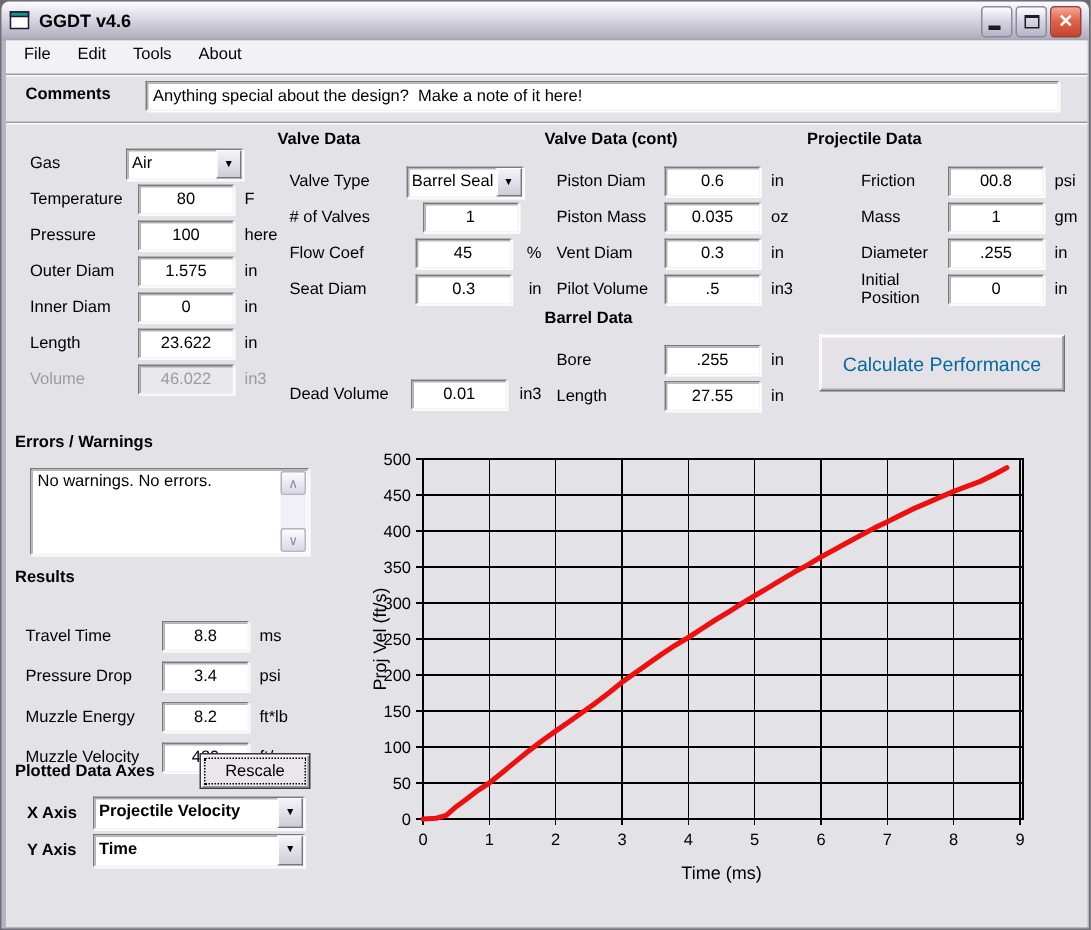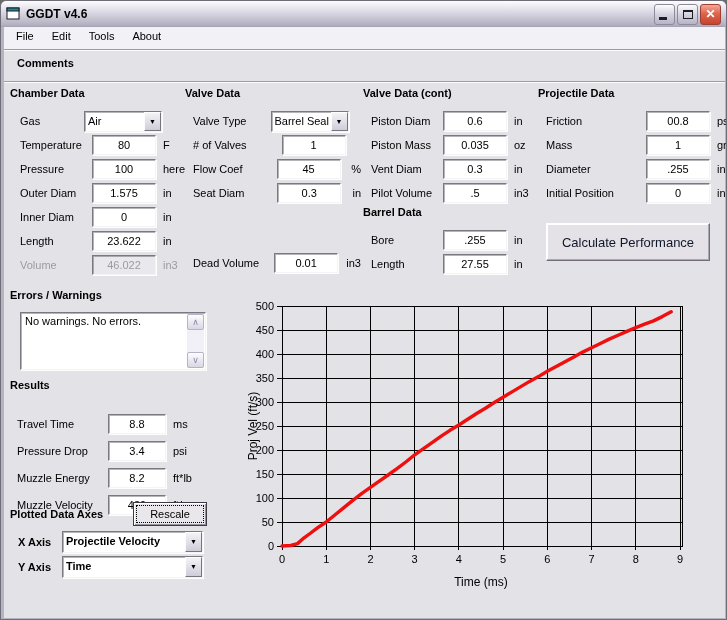--- a/index.html
+++ b/index.html
@@ -34,28 +34,28 @@
   .rows{margin-top:10px;}
   .frow{display:flex;align-items:center;height:24px;}
   .frow.gap{margin-top:46px;}
   .frow.disabled .flabel,.frow.disabled .funit{color:#9d9ba0;}
   .flabel{font-size:11px;color:#000;flex-shrink:0;}
   .funit{font-size:11px;color:#000;margin-left:7px;}
   
   .sec-chamber .frow{padding-left:10px;} .sec-chamber .flabel{width:64px;} .sec-chamber .tbox{margin-left:8px;}
   .sec-valve .frow{padding-left:8px;justify-content:space-between;} .sec-valve .flabel{width:72px;} .sec-valve .tbox{margin-left:8px;}
   .sec-valve2 .frow,.sec-barrel .frow{padding-left:8px;} .sec-valve2 .flabel,.sec-barrel .flabel{width:72px;}
-  .sec-proj .frow{padding-left:8px;} .sec-proj .flabel{width:100px;}
+  .sec-proj .frow{padding-left:8px;} .sec-proj .flabel{width:58px;margin-left:28px;}
   .sec-results .frow{height:27px;padding-left:7px;} .sec-results .flabel{width:91px;} .sec-results .tbox{width:58px;}
   .sec-results .rows{margin-top:19px;}
   .sec-axes .frow{height:25px;padding-left:8px;} .sec-axes .flabel{width:44px;} .sec-axes .rows{margin-top:9px;font-weight:bold;}
   .sec-axes .combo{width:141px;height:22px;}
   .btn-disabled{position:absolute;left:8px;top:136px;width:164px;height:38px;background:#e4e2e6;
     border:1px solid;border-color:#fdfdfd #716f79 #716f79 #fdfdfd;box-shadow:inset -1px -1px 0 #aaa8b0,inset 1px 1px 0 #fff;
-    color:#0f172a;font-size:13px;}
+    color:#0369a1;font-size:13px;}
   .btn-rescale{position:absolute;left:123px;top:0;width:74px;height:24px;background:#e9e7eb;
     border:1px solid #3c3a44;box-shadow:inset 1px 1px 0 #fff,inset -1px -1px 0 #96949e;
     outline:1px dotted #000;outline-offset:-4px;font-size:11px;color:#000;cursor:pointer;}
   .errbox{position:absolute;left:16px;top:285px;width:186px;height:58px;background:#fff;padding:2px 20px 2px 4px;
     font-size:11px;color:#000;overflow:hidden;}
   .scrollbar{position:absolute;right:1px;top:1px;bottom:1px;width:17px;background:#f1f0f6;
     display:flex;flex-direction:column;justify-content:space-between;}
   .sb-btn{height:16px;background:linear-gradient(#fdfdff,#d9d7e4);border:1px solid #b5b3c5;border-radius:2px;
     font-size:9px;color:#8b8aa8;text-align:center;line-height:14px;}
   .chart{position:absolute;left:241px;top:272px;width:474px;height:305px;}
@@ -85,24 +85,24 @@
   <div class="client">
     <div class="menubar">
         <span class="menu-item">File</span>
         <span class="menu-item">Edit</span>
         <span class="menu-item">Tools</span>
         <span class="menu-item">About</span>
       </div>
     <div class="divider" style="top:22px"></div>
 
     <span class="lbl bold" style="position:absolute;left:13px;top:30px">Comments</span>
+    <input class="tbox" style="position: absolute; left: 93px; top: 27px; width: 609px; text-align: left; padding-left: 4px;" value="Anything special about the design?  Make a note of it here!">
     <div class="divider" style="top:54px"></div>
 
     <div class="section sec-chamber" style="left:6px;top:60px;width:174px">
-      <div class="sec-title">Chamber Data</div>
       <div class="rows">
           <div class="frow">
             <span class="flabel">Gas</span>
             <span class="combo">
               <span class="combo-val">Air</span>
               <span class="combo-arrow">▼</span>
             </span>
             <span class="funit"></span>
           </div>
           <div class="frow">

